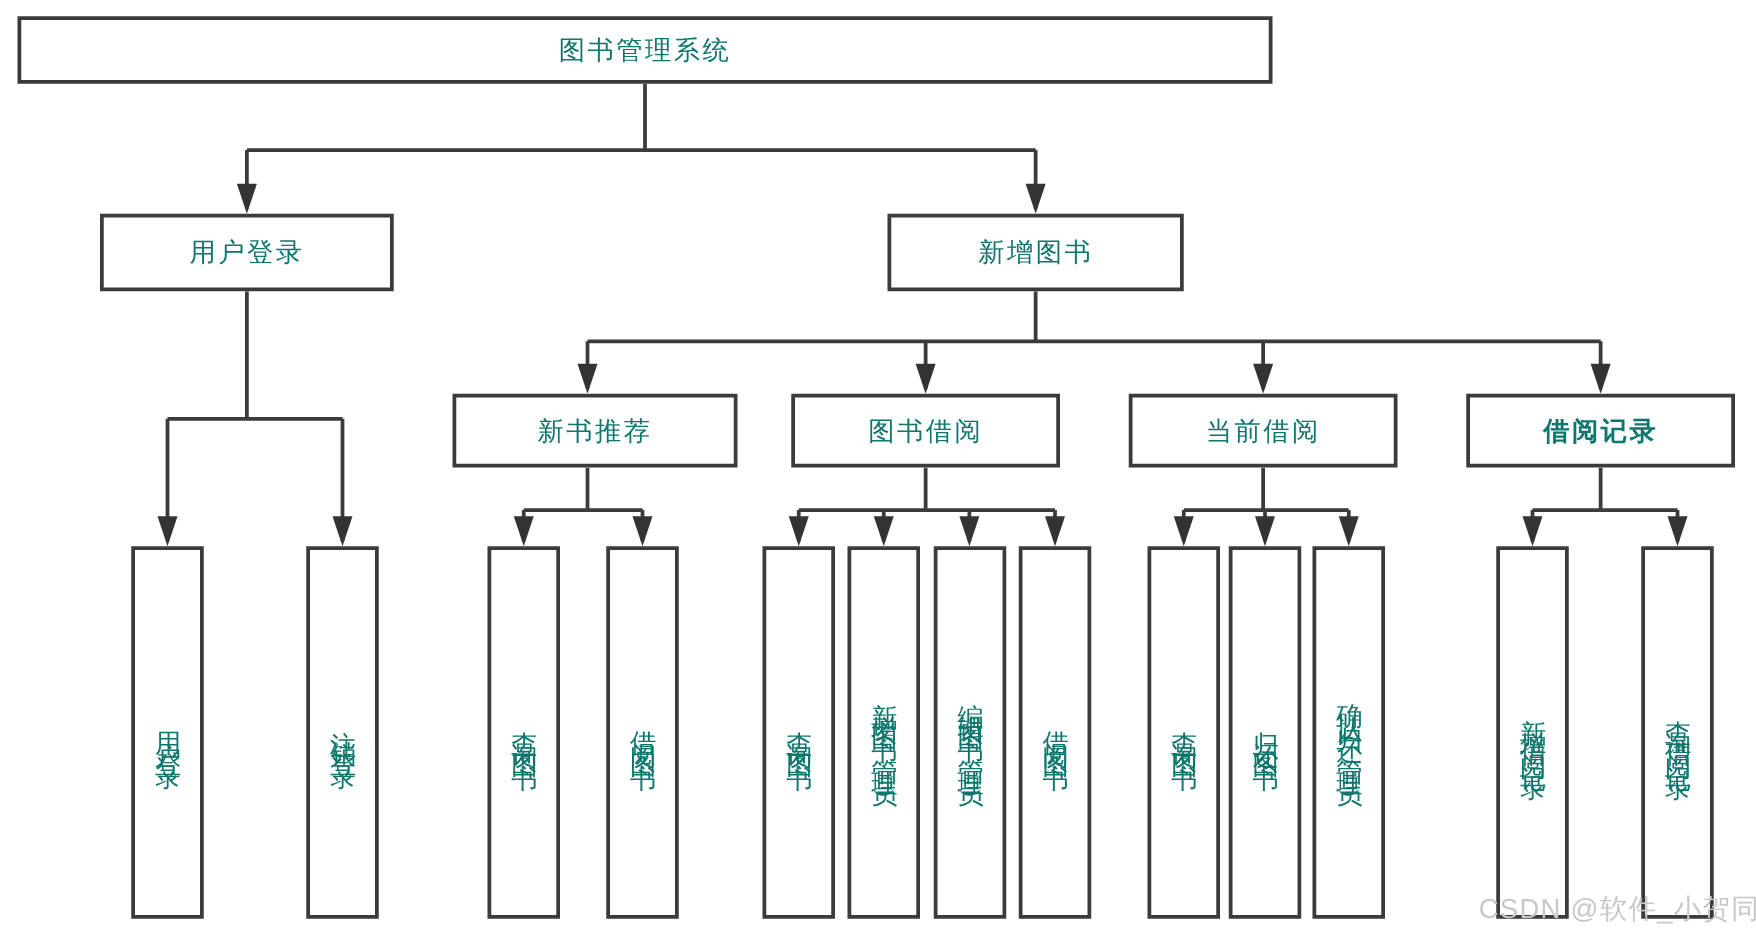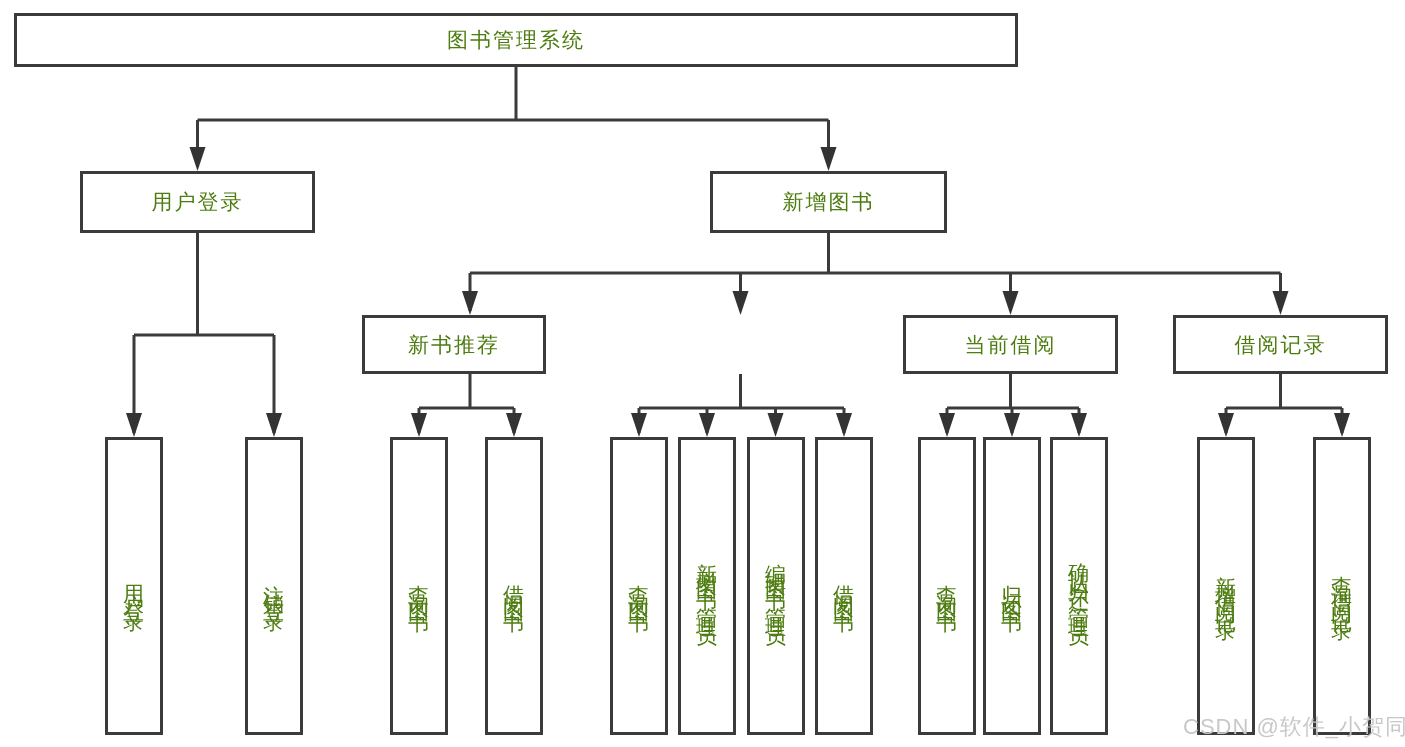--- a/index.html
+++ b/index.html
@@ -12,21 +12,21 @@
   }
   #wires{position:absolute;left:0;top:0;width:1405px;height:747px;}
   #wires path{stroke:#3b3b3b;stroke-width:3;fill:none;}
   #wires polygon{fill:#333333;stroke:none;}
   .box{
     position:absolute;
     box-sizing:border-box;
     border:3px solid #3b3b3b;
     background:#ffffff;
     display:flex;align-items:center;justify-content:center;
-    color:#4d7c0f;
+    color:#0f766e;
     font-size:21px;
     letter-spacing:2px;
     text-align:center;
   }
   .leaf{
     font-size:21px;
     letter-spacing:0;
   }
   .leaf span{
     writing-mode:vertical-rl;
@@ -109,23 +109,24 @@
       <polygon points="1218,413 1234,413 1226,437"></polygon>
     <path d="M1342,408 V433"></path>
       <polygon points="1334,413 1350,413 1342,437"></polygon>
   </svg>
 
   <div class="box" style="left:14px;top:13px;width:1004px;height:54px;">图书管理系统</div>
 
   <div class="box" style="left:80px;top:171px;width:235px;height:62px;">用户登录</div>
   <div class="box" style="left:710px;top:171px;width:237px;height:62px;">新增图书</div>
 
-  <div class="box" style="left:362px;top:315px;width:184px;height:59px;">新书推荐</div>
+  <div class="box" style="left:362px;top:315px;width:228px;height:59px;">新书推荐</div>
+  <div class="box" style="left:633px;top:315px;width:215px;height:59px;">图书借阅</div>
   <div class="box" style="left:903px;top:315px;width:215px;height:59px;font-family:Liberation Serif, serif;">当前借阅</div>
-  <div class="box" style="left:1173px;top:315px;width:215px;height:59px;">借阅记录</div>
+  <div class="box" style="left:1173px;top:315px;width:215px;height:59px;font-weight:bold;">借阅记录</div>
 
   <div class="box leaf" style="left:105px;top:437px;width:58px;height:298px;">
     <span>用户登录</span>
   </div>
   <div class="box leaf" style="left:245px;top:437px;width:58px;height:298px;">
     <span>注销登录</span>
   </div>
 
   <div class="box leaf" style="left:390px;top:437px;width:58px;height:298px;">
     <span>查询图书</span>

